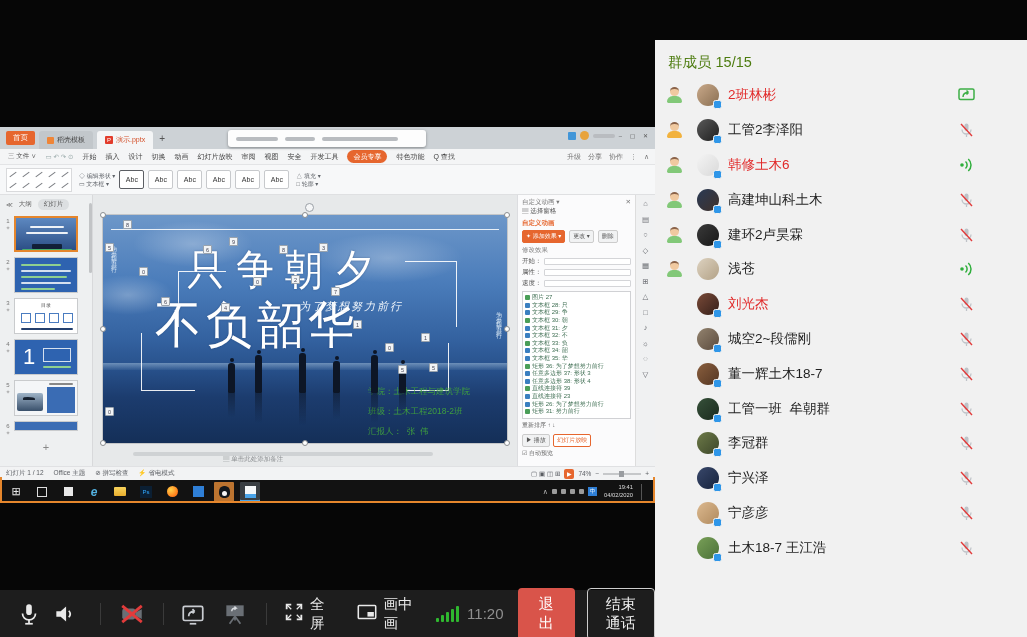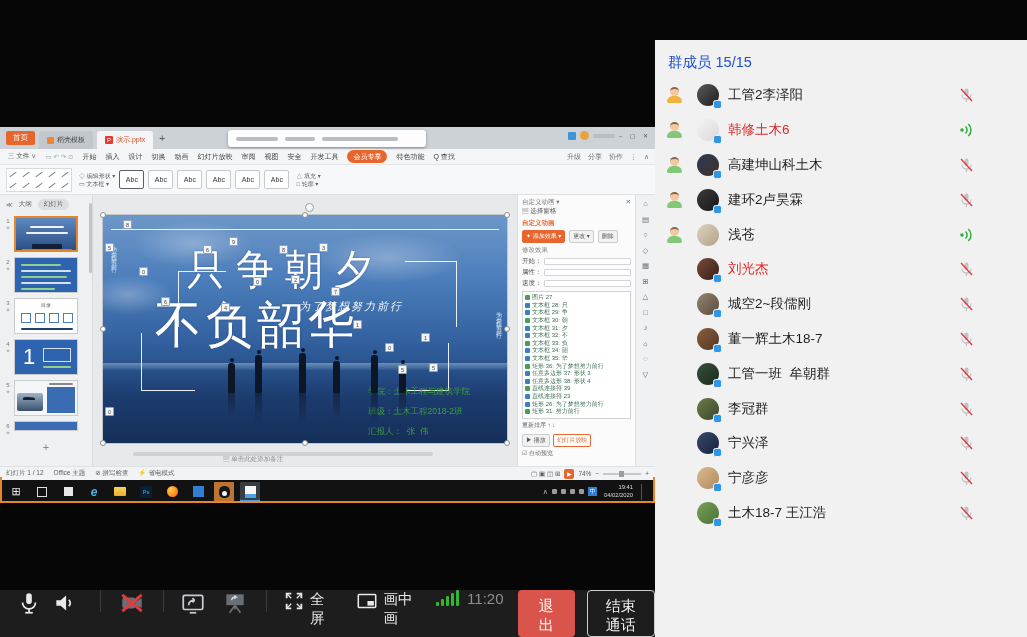--- a/index.html
+++ b/index.html
@@ -15,39 +15,39 @@
     border:2px solid #f3e9d2; box-shadow:0 2px 0 #c79c52; }
   .title-text { color:#fff; font-size:15px; margin-left:12px; letter-spacing:1px; }
   .winctl { position:absolute; right:8px; top:0; height:40px; display:flex; align-items:center; gap:8px; }
   .wbtn { width:30px; height:28px; display:flex; align-items:center; justify-content:center; }
   .w-min i { display:block; width:13px; height:2px; background:#fff; }
   .w-max i { display:block; width:12px; height:10px; border:2px solid #fff; }
   .w-close { color:#fff; font-size:15px; font-weight:bold; }
 
   
   .sidebar { position:absolute; left:655px; top:40px; width:372px; height:597px; background:#f1f1f1; }
-  .side-header { font-size:14.5px; color:#1d4ed8; padding:13px 0 6px 13px; }
+  .side-header { font-size:14.5px; color:#4d7c0f; padding:13px 0 6px 13px; }
   .mrow { position:relative; display:flex; align-items:center; height:34.8px; padding-left:11px; }
   .pslot { width:31px; display:flex; align-items:center; }
   .pers { position:relative; width:17px; height:16px; display:inline-block; }
   .phead { position:absolute; left:4px; top:0; width:9px; height:9px; border-radius:50%;
     background:#f0c9a0; border-top:2.5px solid #8a6248; }
   .pbody { position:absolute; left:1px; bottom:0; width:15px; height:7px; border-radius:8px 8px 2px 2px; }
   .pers.green .pbody { background:#82c878; }
   .pers.orange .pbody { background:#f2b23e; }
   .avatar { position:relative; width:22px; height:22px; border-radius:50%; flex:none; }
   .badge { position:absolute; right:-3px; bottom:-3px; width:9px; height:9px;
     background:#2f96e8; border:1.5px solid #f1f1f1; border-radius:2.5px; }
   .mname { margin-left:9px; font-size:13.5px; color:#1f1f1f; white-space:pre; }
   .mname.red { color:#e12a2a; }
   .mstatus { margin-left:auto; margin-right:50px; width:20px; height:18px; }
 
   
   .toolbar { position:absolute; left:0; top:590px; width:655px; height:47px;
-    background:#1d1d1d; display:flex; }
+    background:#1d1d1d; display:flex; align-items:center; }
   .tb-icon { width:26px; height:26px; flex:none; }
   .tb-div { width:1px; height:22px; background:#3a3a3a; flex:none; }
   .tb-label { color:#e8e8e8; font-size:14.5px; margin-left:5px; }
   .sigbars { display:flex; align-items:flex-end; gap:2px; height:16px; }
   .sigbars i { display:block; width:3px; background:#2fb82f; border-radius:1px; }
   .tb-time { color:#8f8f8f; font-size:15px; margin-left:8px; }
   .btn-exit { margin-left:14px; background:#d9544a; color:#fff; font-size:15px;
     padding:7px 18px; border-radius:4px; border:none; }
   .btn-end { margin-left:12px; background:transparent; color:#f0f0f0; font-size:15px;
     padding:6px 12px; border-radius:4px; border:1.5px solid #cdcdcd; }
@@ -539,20 +539,36 @@
         </span>
         <span class="tk-desk"></span>
       </span>
     </div>
     <div class="share-border"></div>
   </div>
 
   <div class="sidebar">
     <div class="side-header">群成员 15/15</div>
     <div id="memberList">
+        <div class="mrow">
+          <span class="pslot">
+            <span class="pers green">
+              <span class="phead"></span>
+              <span class="pbody"></span>
+            </span>
+          </span>
+          <span class="avatar" style="background: linear-gradient(135deg, rgb(201, 169, 138), rgb(138, 111, 82));">
+            <span class="badge"></span>
+          </span>
+          <span class="mname red">2班林彬</span>
+          <span class="mstatus"><svg viewBox="0 0 18 18" width="19" height="18">
+              <rect x="1.5" y="3" width="15" height="10.5" rx="1.5" fill="none" stroke="#3dae46" stroke-width="1.5"></rect>
+              <path d="M5.5 11c0-3 2-4.5 5.5-4.5M11 6.5L9 4.5M11 6.5l-2 2" fill="none" stroke="#3dae46" stroke-width="1.5"></path>
+            </svg></span>
+        </div>
         <div class="mrow">
           <span class="pslot">
             <span class="pers orange">
               <span class="phead"></span>
               <span class="pbody"></span>
             </span>
           </span>
           <span class="avatar" style="background: linear-gradient(135deg, rgb(90, 90, 90), rgb(31, 31, 31));">
             <span class="badge"></span>
           </span>

